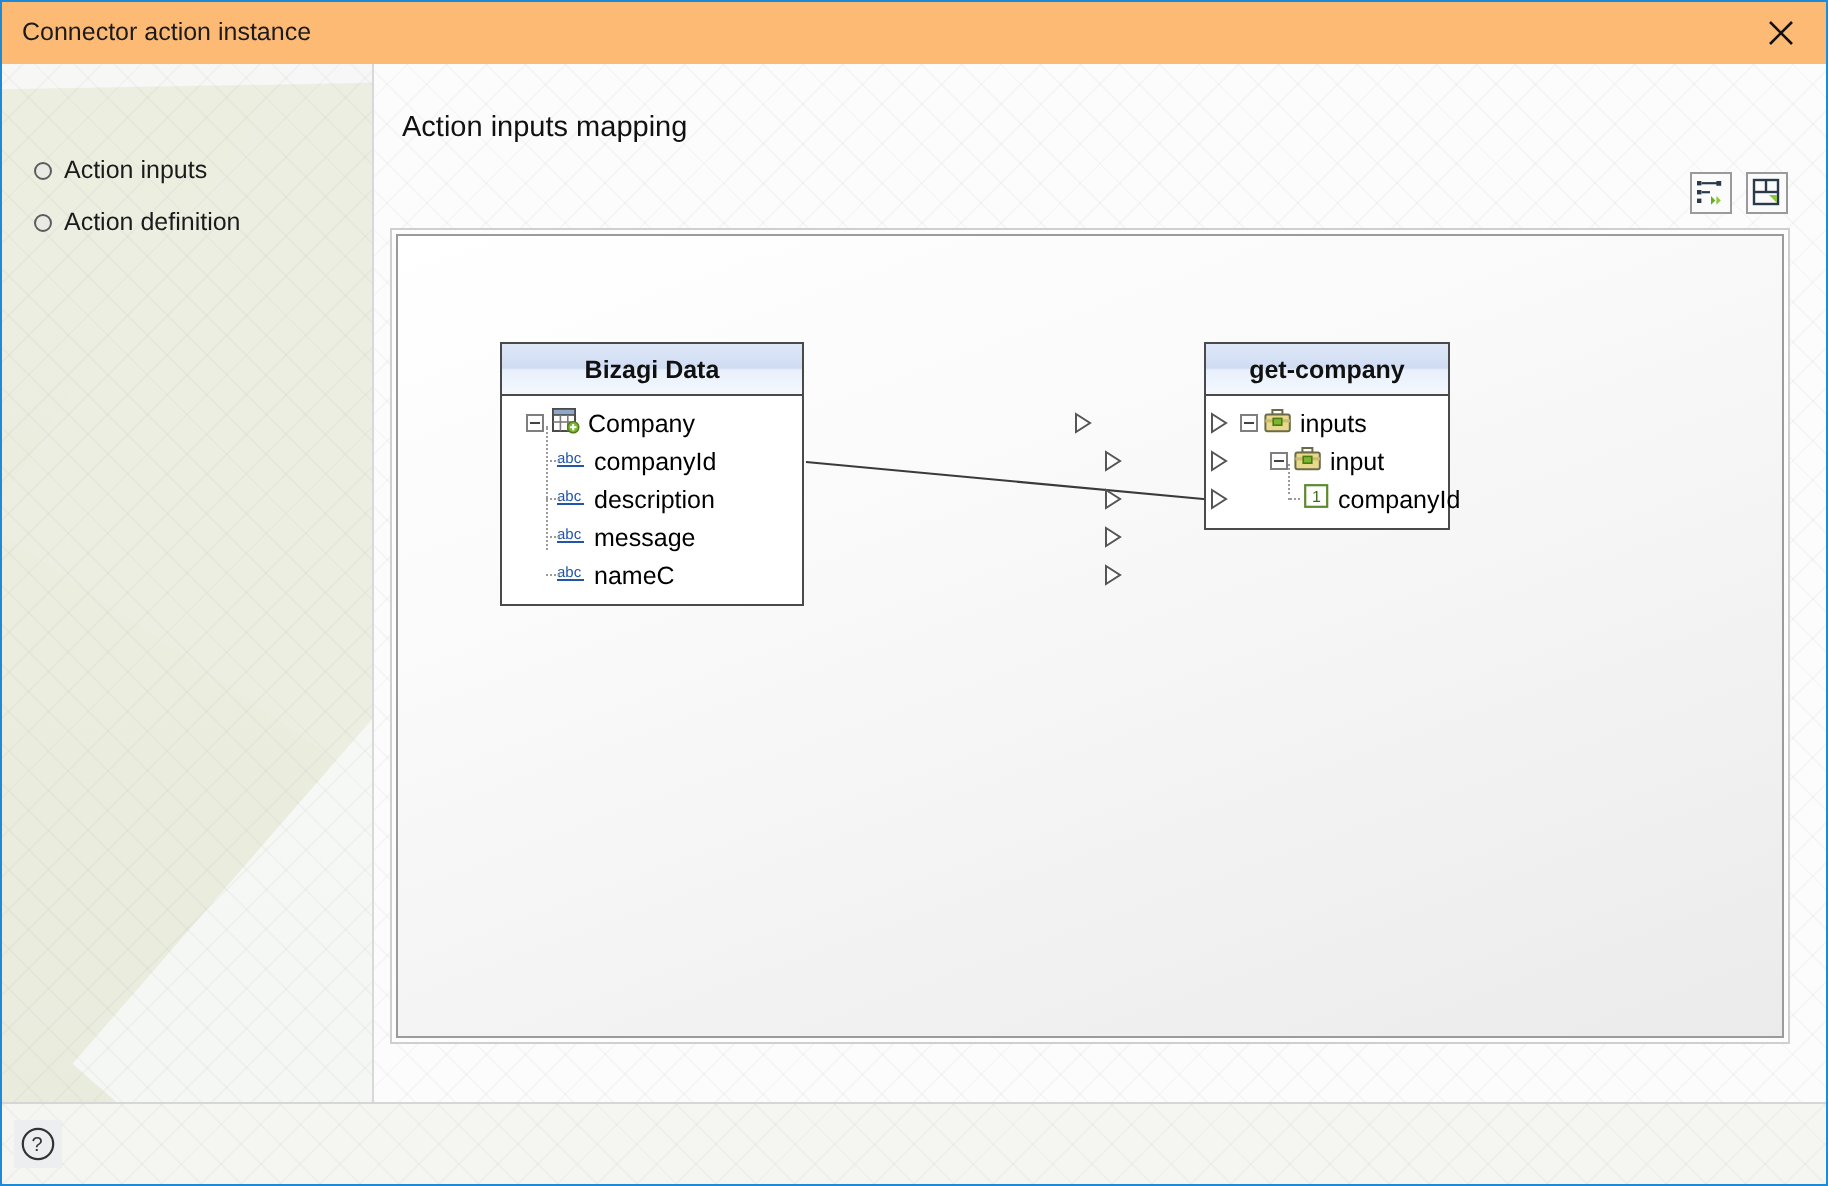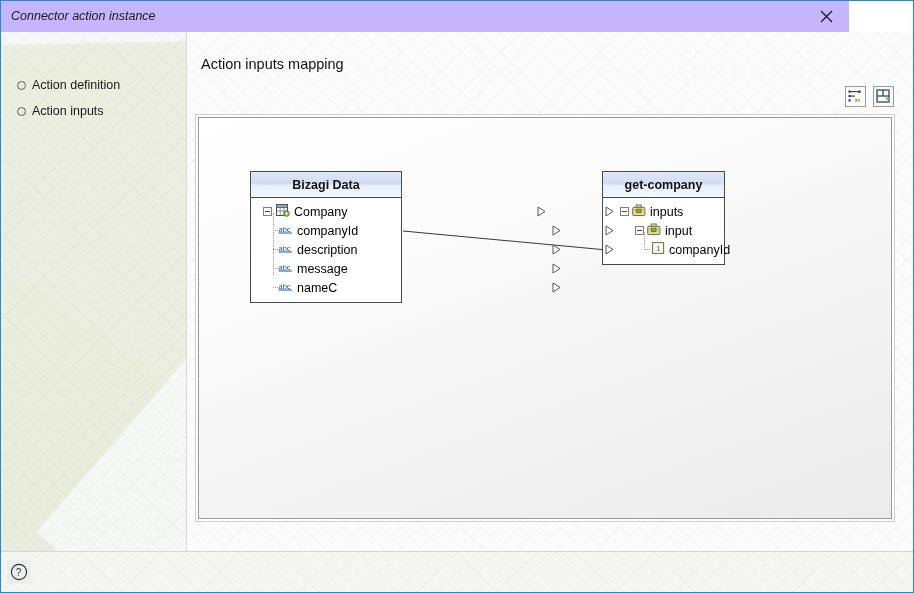--- a/index.html
+++ b/index.html
@@ -26,24 +26,23 @@
   
   .hatch {
     background-image:
       repeating-linear-gradient(45deg, rgba(0,0,0,0.022) 0 1px, transparent 1px 14px),
       repeating-linear-gradient(-45deg, rgba(0,0,0,0.022) 0 1px, transparent 1px 14px);
   }
 
   
   #titlebar {
     position: absolute; left: 0; top: 0;
-    width: 848px; height: 31px;
-    background: #c4b5fd;
-    box-sizing: border-box;
-    font-style: italic;
+    width: 912px; height: 31px;
+    background: #fdba74;
+    box-sizing: border-box;
   }
   #titlebar .title {
     position: absolute; left: 10px; top: 8px;
     font-size: 12.5px;
     color: #1b1b1b;
     white-space: nowrap;
   }
   #close-btn {
     position: absolute; right: 0; top: 0;
     width: 46px; height: 30px;
@@ -315,25 +314,25 @@
 
     <div id="sidebar">
       <div class="wm2"></div>
       <div class="wm1"></div>
       <div class="wm3"></div>
       <div class="hatchlayer hatch"></div>
 
       <div class="navlist">
         <div class="navitem">
           <span class="bullet"></span>
-          <span class="navlabel">Action definition</span>
+          <span class="navlabel">Action inputs</span>
         </div>
         <div class="navitem">
           <span class="bullet"></span>
-          <span class="navlabel">Action inputs</span>
+          <span class="navlabel">Action definition</span>
         </div>
       </div>
     </div>
 
     <div id="main">
       <div class="hatchlayer hatch"></div>
 
       <div id="page-title">Action inputs mapping</div>
 
       <div id="toolbar">

